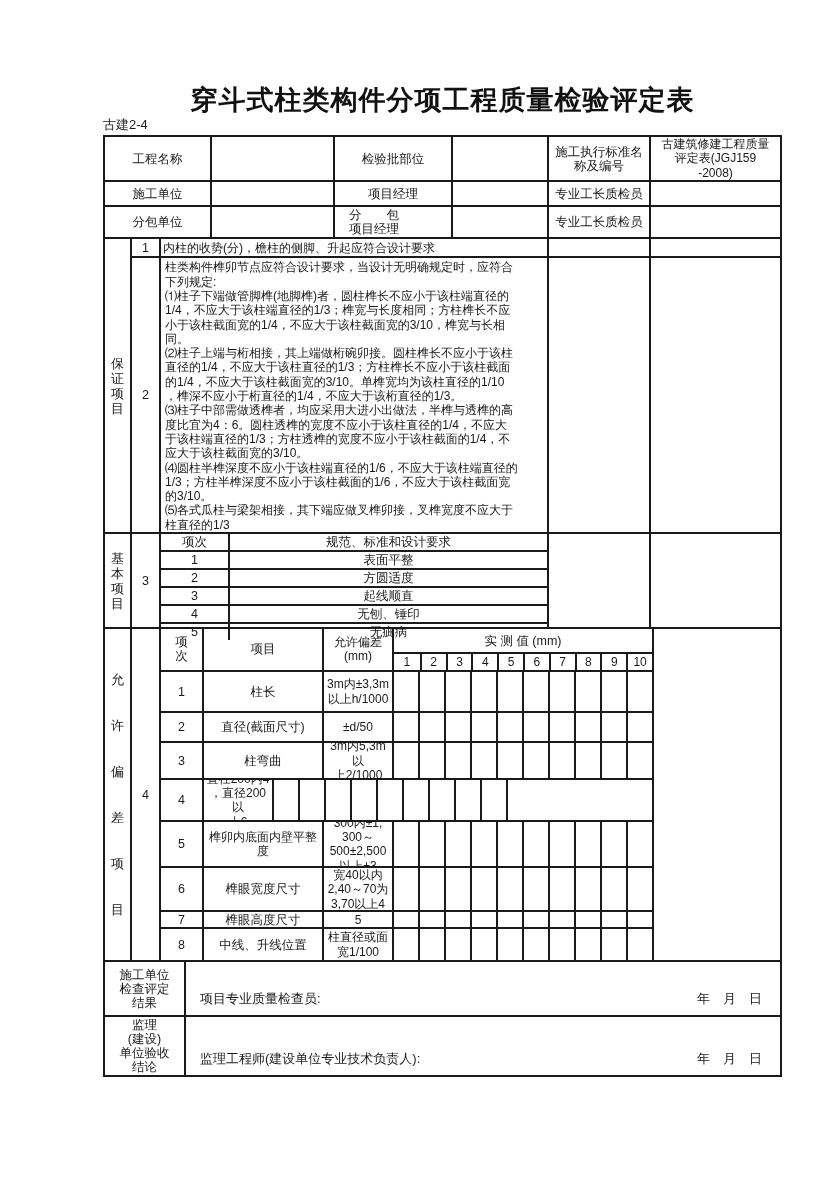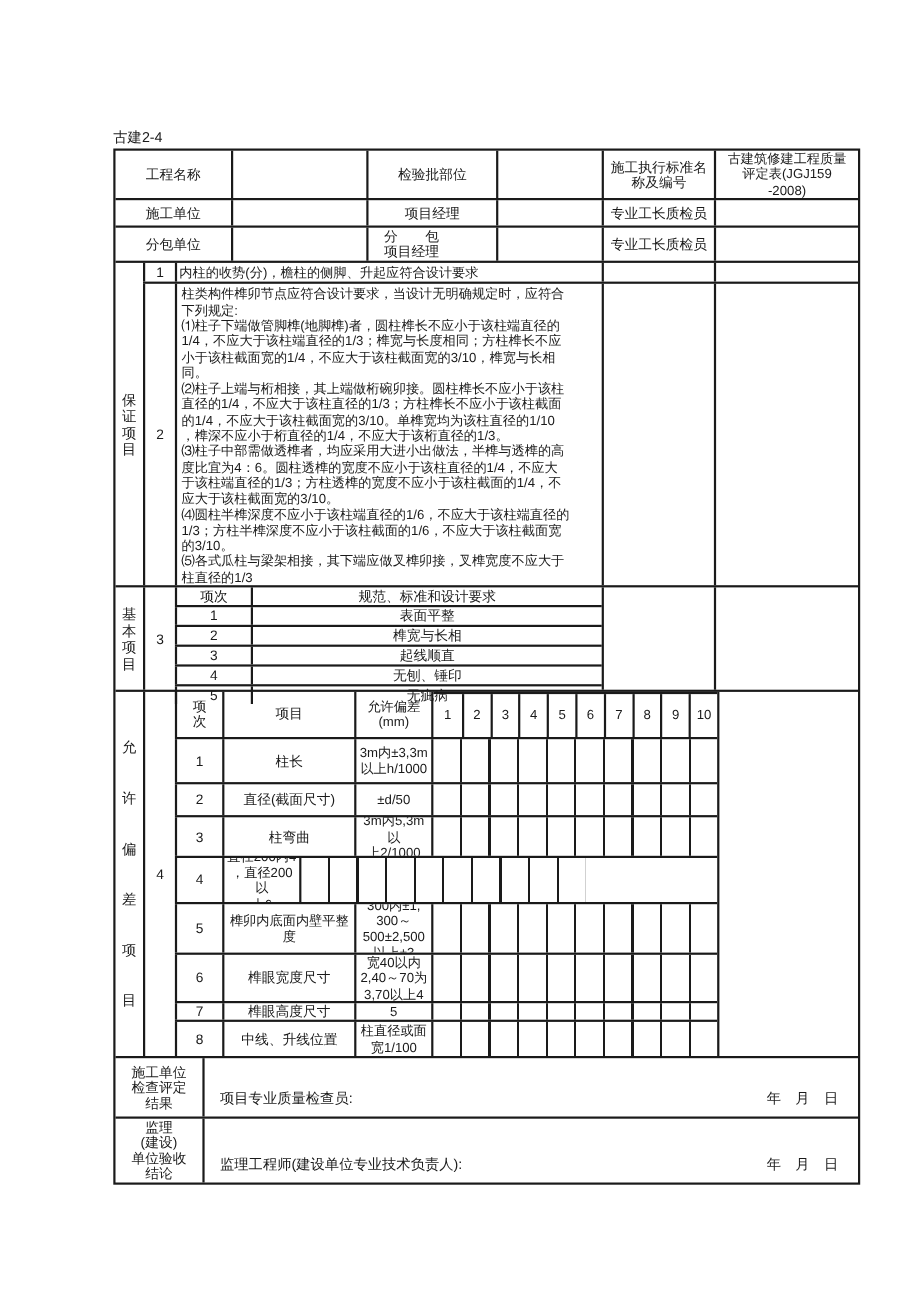--- a/index.html
+++ b/index.html
@@ -33,20 +33,21 @@
   .w-seq{width:54px}.w-req{width:388px}.w-r1{width:102px}.w-r2{flex:1}
   .w-g{width:25px}.w-n{width:29px}
   .w-bi{width:69px}.w-bd{flex:1}
   .w-di{width:43px}.w-dt{width:120px}.w-dv{width:70px}.w-dm{width:260px}
   .w-fl{width:79px}.w-fc{flex:1}
 </style>
 </head>
 <body>
 
 <div class="sheet">
+  <div class="title">穿斗式柱类构件分项工程质量检验评定表</div>
   <div class="form-no">古建2-4</div>
 
   <div class="tbl">
 
     <div class="row" style="height:43px">
       <div class="cell w-a">工程名称</div>
       <div class="cell w-b bl"></div>
       <div class="cell w-c bl">检验批部位</div>
       <div class="cell w-d bl"></div>
       <div class="cell w-e bl">施工执行标准名称及编号</div>
@@ -124,21 +125,21 @@
         <div class="row" style="flex:1">
           <div class="cell w-bi bl">项次</div>
           <div class="cell w-bd bl">规范、标准和设计要求</div>
         </div>
         <div class="row bt" style="flex:1">
           <div class="cell w-bi bl">1</div>
           <div class="cell w-bd bl">表面平整</div>
         </div>
         <div class="row bt" style="flex:1">
           <div class="cell w-bi bl">2</div>
-          <div class="cell w-bd bl">榫宽与长相</div>
+          <div class="cell w-bd bl">方圆适度</div>
         </div>
         <div class="row bt" style="flex:1">
           <div class="cell w-bi bl">3</div>
           <div class="cell w-bd bl">起线顺直</div>
         </div>
         <div class="row bt" style="flex:1">
           <div class="cell w-bi bl">4</div>
           <div class="cell w-bd bl">无刨、锤印</div>
         </div>
         <div class="row bt" style="flex:1">
@@ -160,20 +161,21 @@
       <div class="cell w-n bl">4</div>
       <div class="vcol" style="width:493px">
 
         <div class="row" style="height:45px">
           <div class="cell w-di bl pre">项
 次</div>
           <div class="cell w-dt bl">项目</div>
           <div class="cell w-dv bl pre sm">允许偏差
 (mm)</div>
           <div class="vcol bl" style="width:260px">
+            <div class="cell" style="height:23px">实 测 值  (mm)</div>
             <div class="row bt" style="flex:1">
               <div class="mcell">1</div>
               <div class="mcell bl">2</div>
               <div class="mcell bl">3</div>
               <div class="mcell bl">4</div>
               <div class="mcell bl">5</div>
               <div class="mcell bl">6</div>
               <div class="mcell bl">7</div>
               <div class="mcell bl">8</div>
               <div class="mcell bl">9</div>

